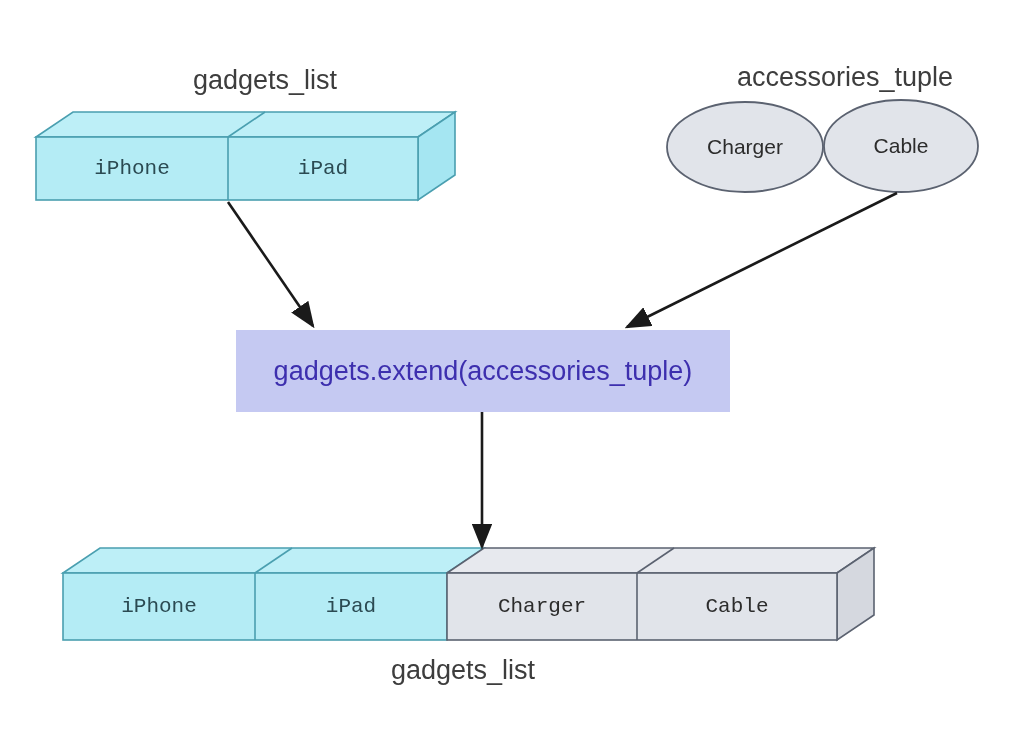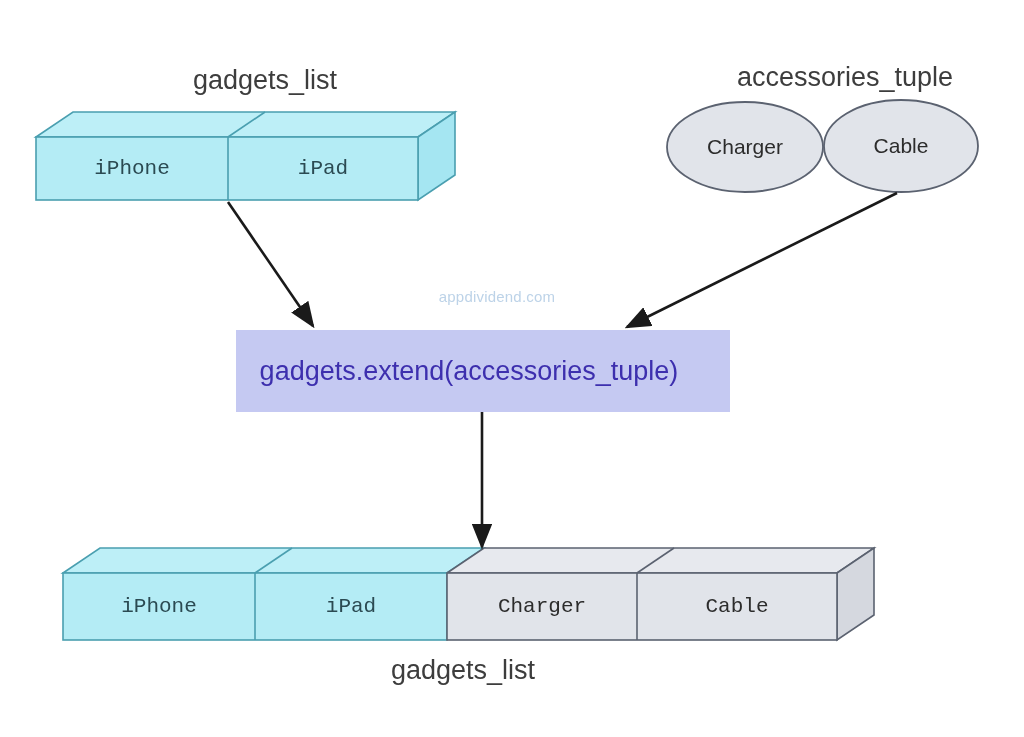--- a/index.html
+++ b/index.html
@@ -129,23 +129,22 @@
   <div class="lbl struct-label" style="left:140px; top:65px; width:250px;">gadgets_list</div>
 
   <div class="lbl cell-text centerer" style="left:36px; top:137px; width:192px; height:63px;">iPhone</div>
   <div class="lbl cell-text centerer" style="left:228px; top:137px; width:190px; height:63px;">iPad</div>
 
   <div class="lbl struct-label" style="left:700px; top:62px; width:290px;">accessories_tuple</div>
 
   <div class="lbl ellipse-text centerer" style="left:667px; top:125px; width:156px; height:44px;">Charger</div>
   <div class="lbl ellipse-text centerer" style="left:824px; top:124px; width:154px; height:44px;">Cable</div>
 
-  <div class="lbl watermark" style="left:397px; top:288px; width:200px;">appdividend.com</div>
 
-  <div class="lbl code-text centerer" style="left:222px; top:330px; width:494px; height:82px;">gadgets.extend(accessories_tuple)</div>
+  <div class="lbl code-text centerer" style="left:236px; top:330px; width:494px; height:82px;">gadgets.extend(accessories_tuple)</div>
 
   <div class="lbl cell-text centerer" style="left:63px; top:573px; width:192px; height:67px;">iPhone</div>
   <div class="lbl cell-text centerer" style="left:255px; top:573px; width:192px; height:67px;">iPad</div>
   <div class="lbl cell-text grey centerer" style="left:447px; top:573px; width:190px; height:67px;">Charger</div>
   <div class="lbl cell-text grey centerer" style="left:637px; top:573px; width:200px; height:67px;">Cable</div>
 
   <div class="lbl struct-label" style="left:338px; top:655px; width:250px;">gadgets_list</div>
 
 </div>
 

